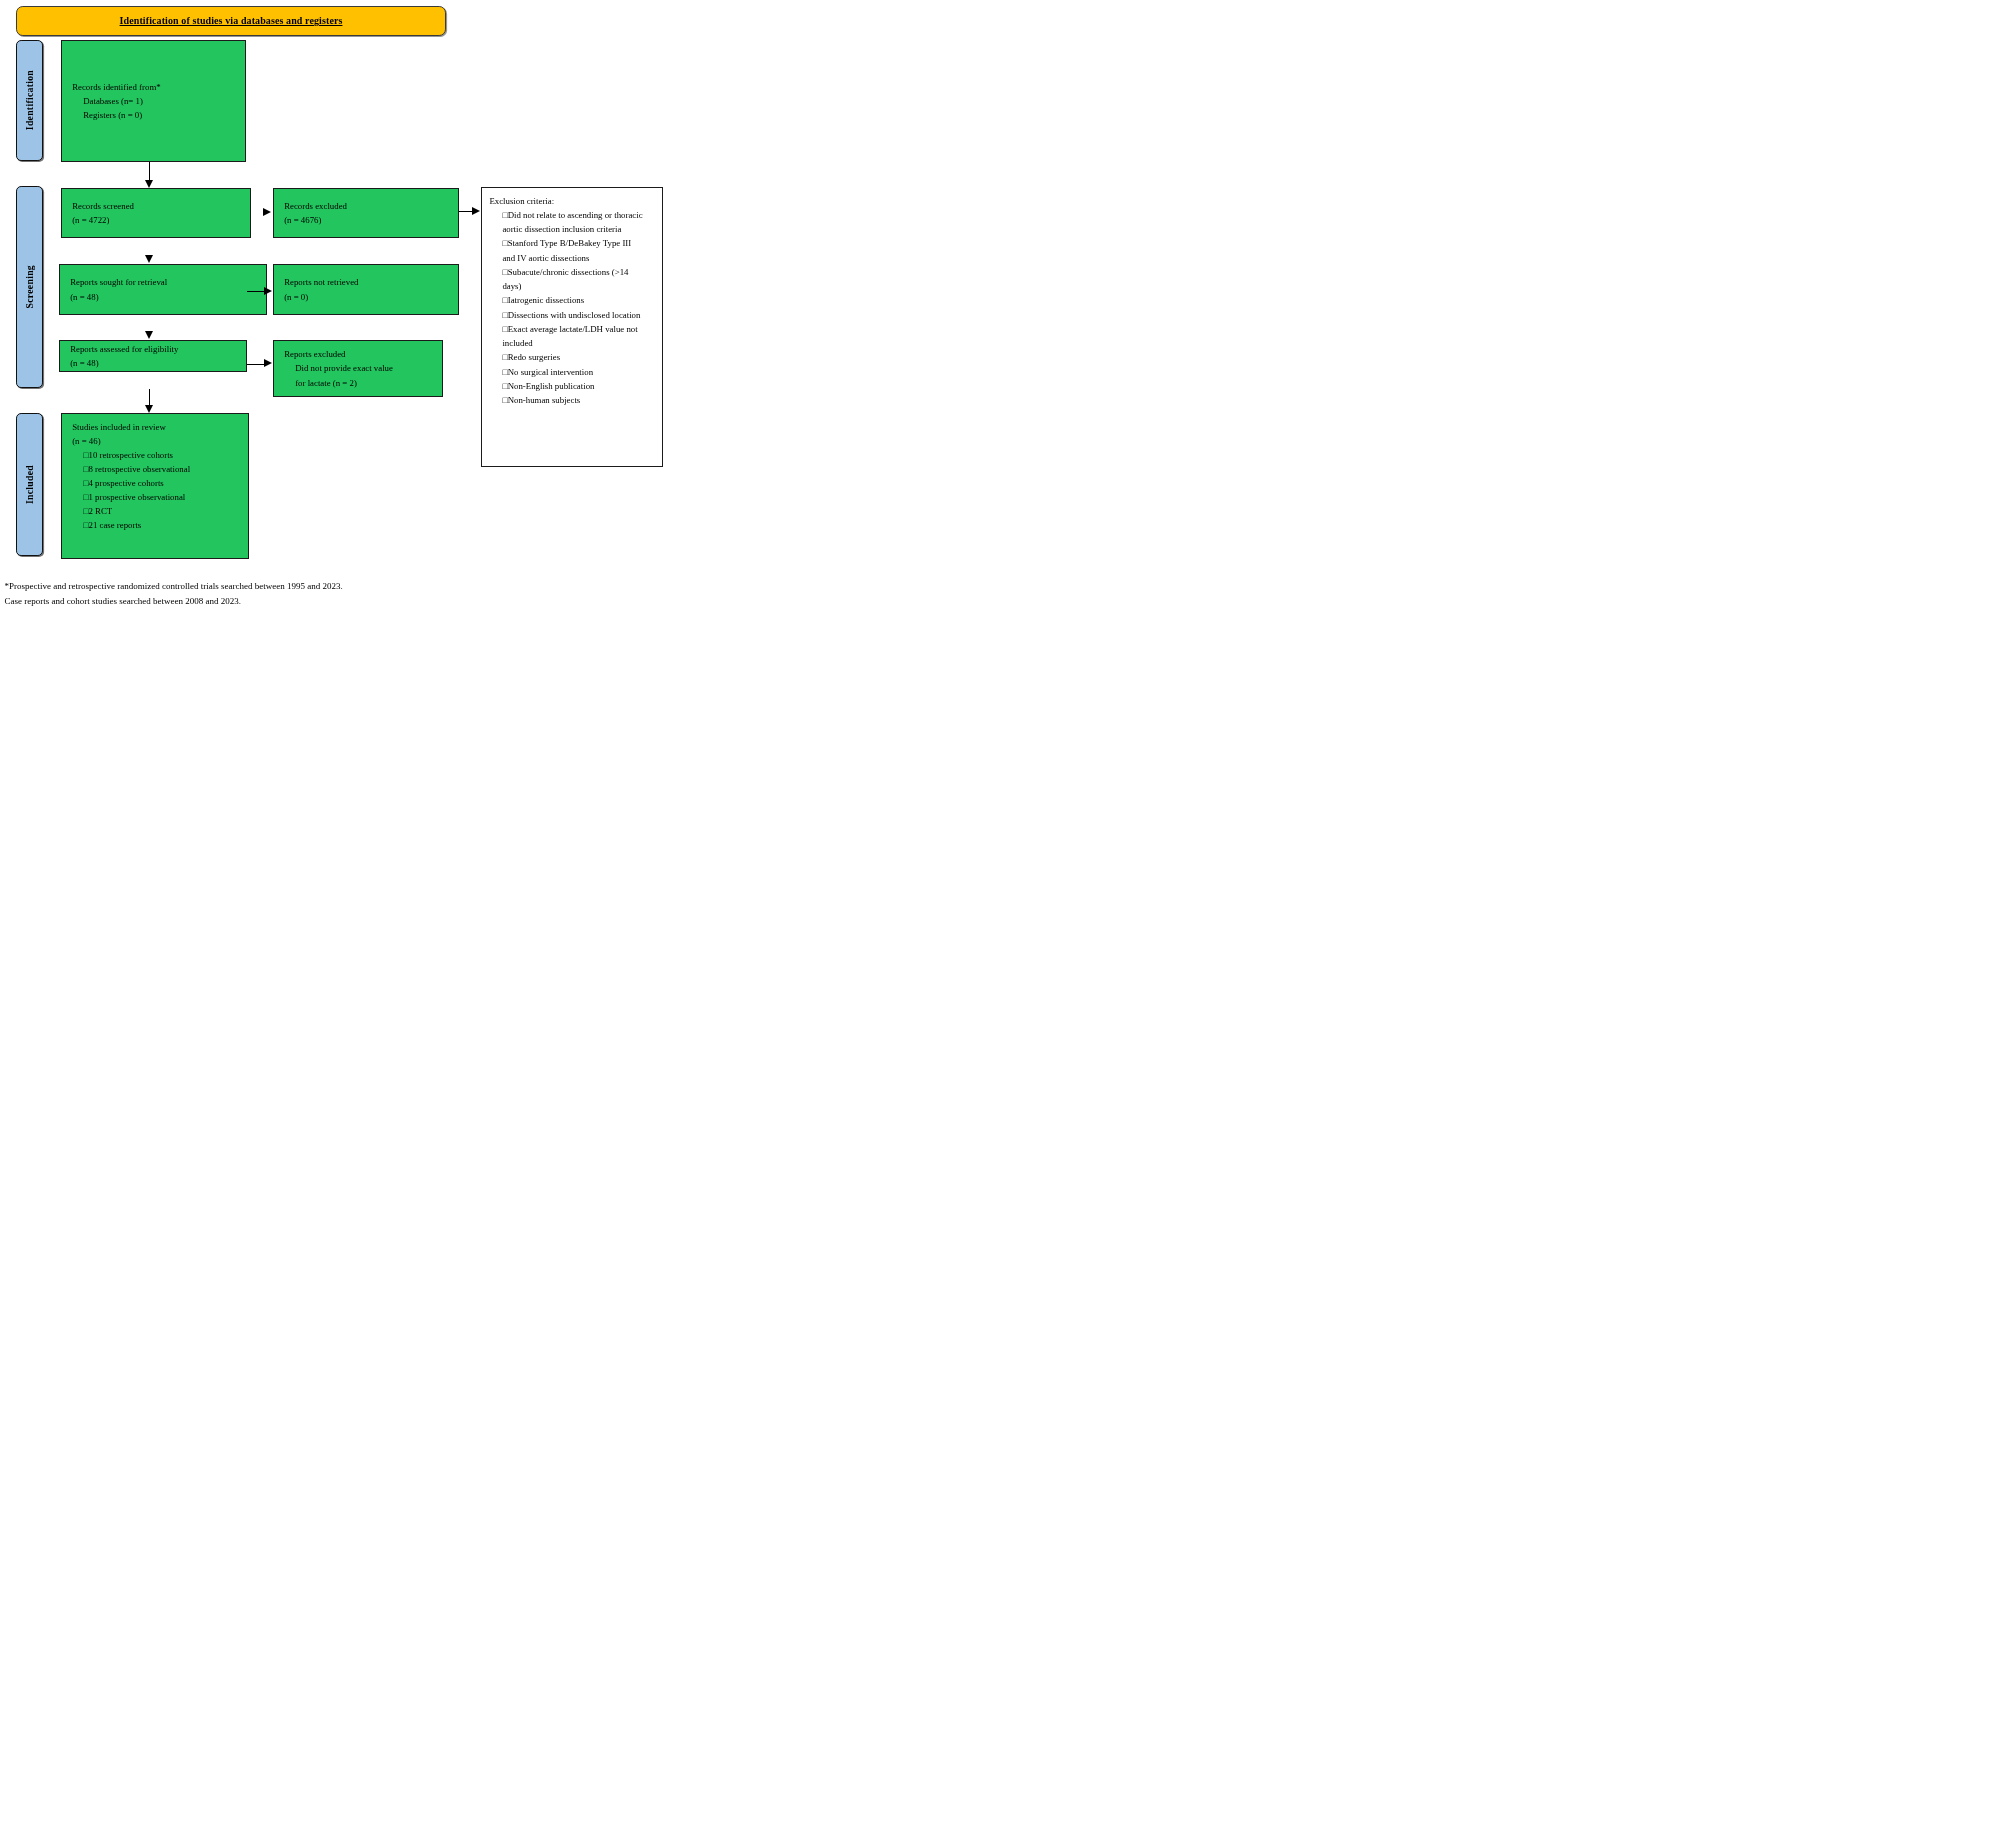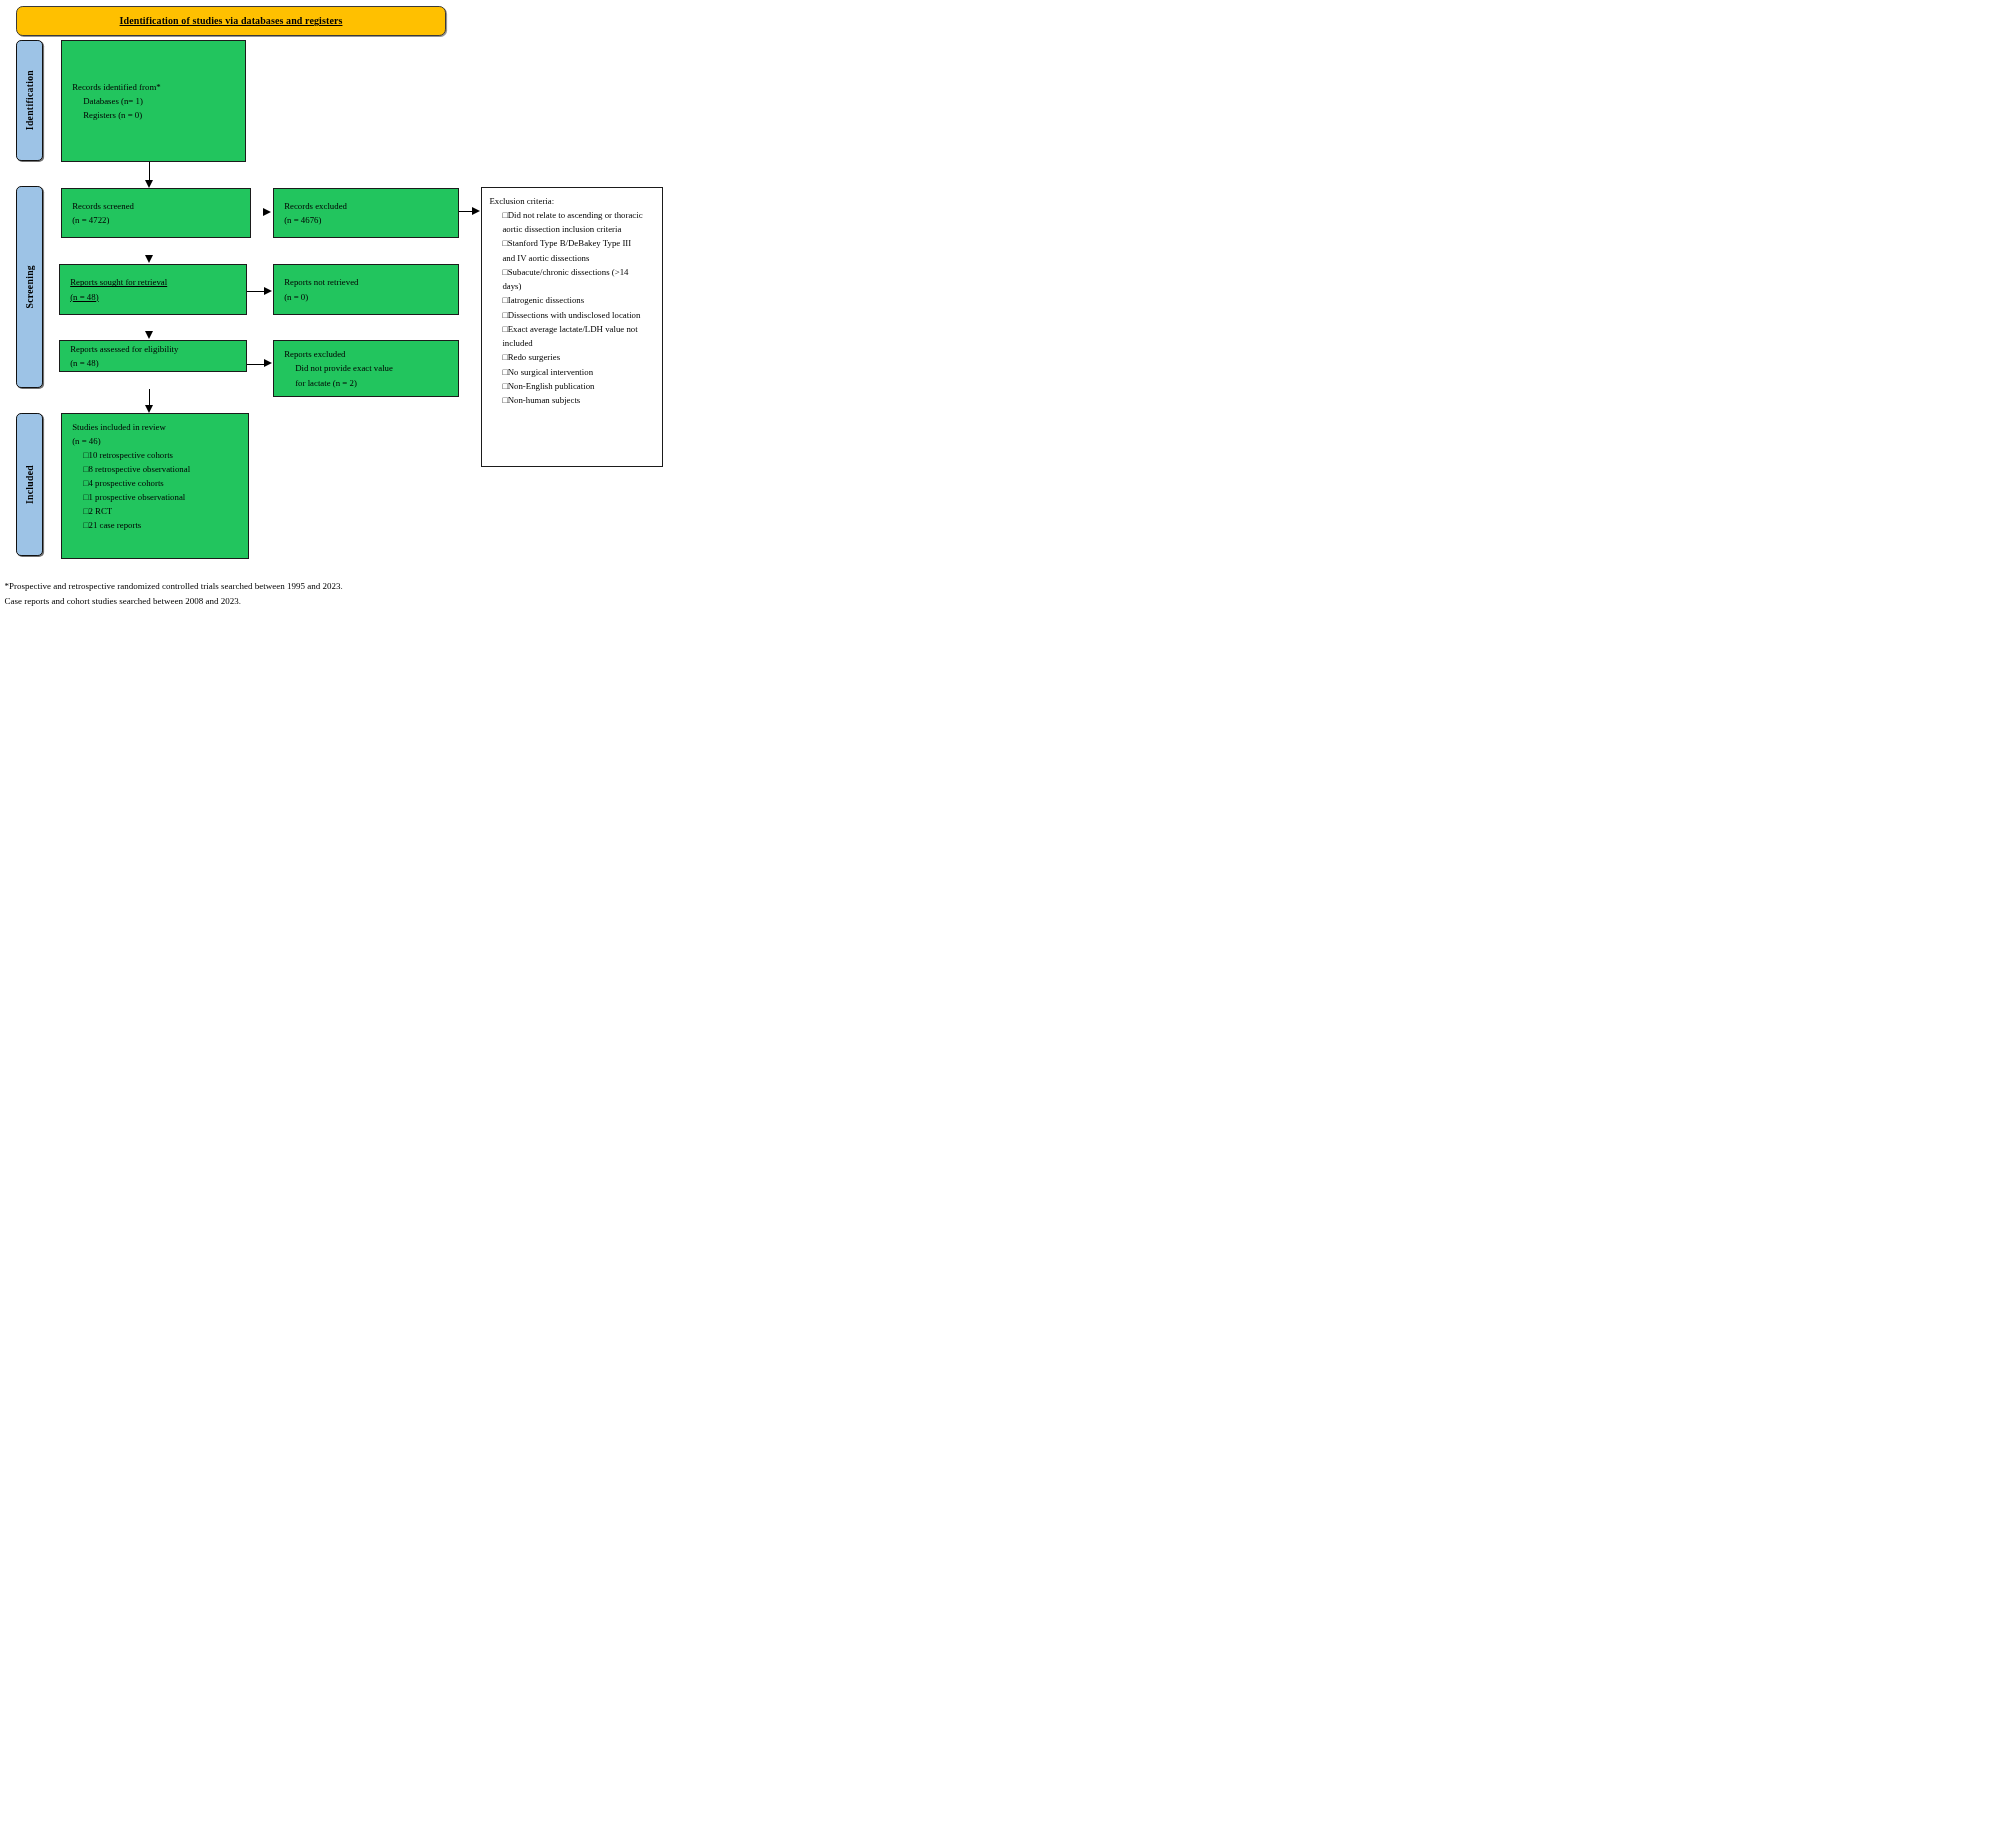--- a/index.html
+++ b/index.html
@@ -105,21 +105,21 @@
     <div class="item">□Dissections with undisclosed location</div>
     <div class="item">□Exact average lactate/LDH value not included</div>
     <div class="item">□Redo surgeries</div>
     <div class="item">□No surgical intervention</div>
     <div class="item">□Non-English publication</div>
     <div class="item">□Non-human subjects</div>
   </div>
 
   <div class="ah-down" style="left:145px;top:255px;"></div>
 
-  <div class="flowbox" style="left:59px;top:264px;width:188px;height:51px;text-decoration:underline;">
+  <div class="flowbox" style="left:59px;top:264px;width:208px;height:51px;">
     <div>Reports sought for retrieval</div>
     <div>(n = 48)</div>
   </div>
 
   <div class="hline" style="left:247px;top:291px;width:17.6px;"></div>
   <div class="ah-right" style="left:264px;top:287px;"></div>
 
   <div class="flowbox" style="left:273px;top:264px;width:186px;height:51px;">
     <div>Reports not retrieved</div>
     <div>(n = 0)</div>
@@ -128,21 +128,21 @@
   <div class="ah-down" style="left:145px;top:331px;"></div>
 
   <div class="flowbox" style="left:59px;top:340px;width:188px;height:32px;">
     <div>Reports assessed for eligibility</div>
     <div>(n = 48)</div>
   </div>
 
   <div class="hline" style="left:247px;top:364px;width:17.6px;"></div>
   <div class="ah-right" style="left:264px;top:359px;"></div>
 
-  <div class="flowbox" style="left:273px;top:340px;width:186px;height:57px;">
+  <div class="flowbox" style="left:273px;top:340px;width:170px;height:57px;">
     <div>Reports excluded</div>
     <div class="indent">Did not provide exact value</div>
     <div class="indent">for lactate (n = 2)</div>
   </div>
 
   <div class="vline" style="left:149px;top:389px;height:17px;"></div>
   <div class="ah-down" style="left:145px;top:405px;"></div>
 
   <div class="flowbox top-align" style="left:61px;top:413px;width:188px;height:146px;">
     <div>Studies included in review</div>

